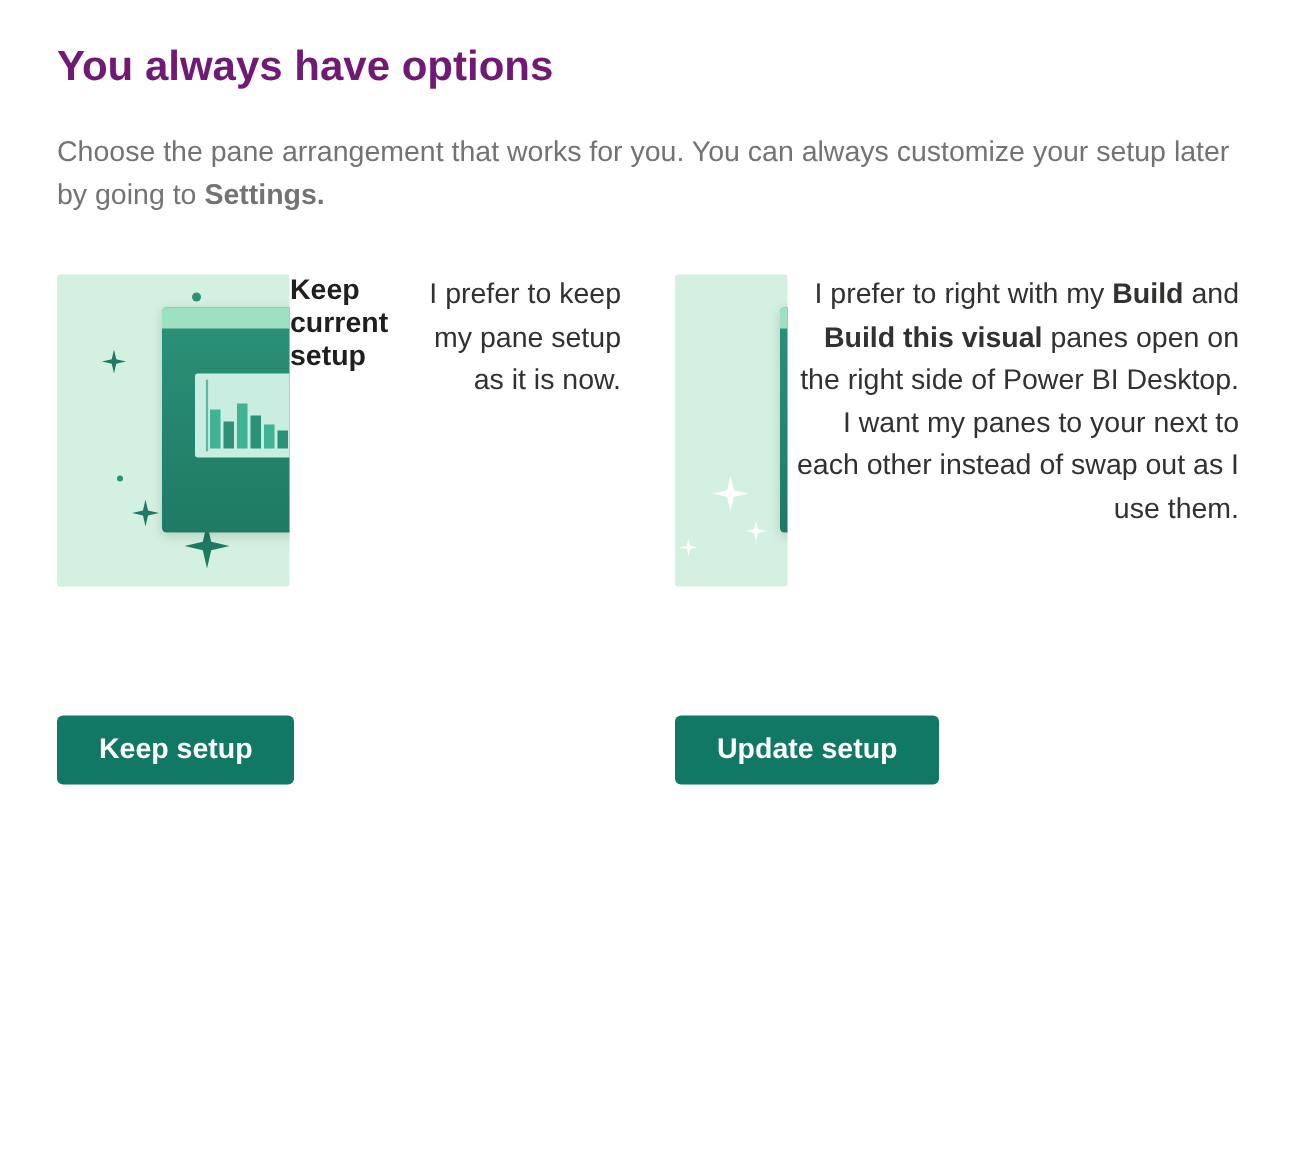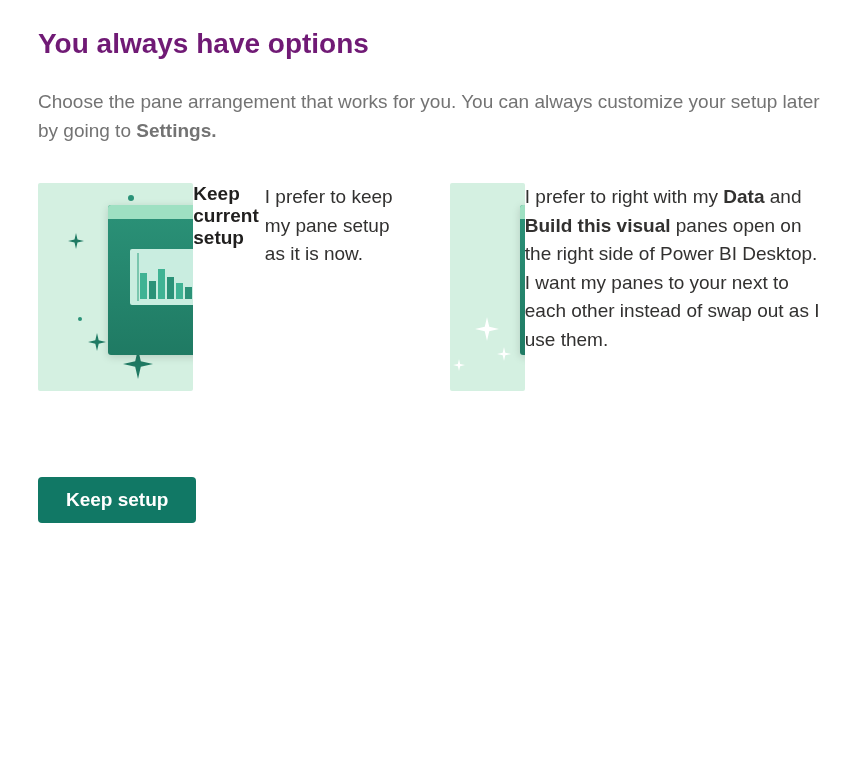--- a/index.html
+++ b/index.html
@@ -50,20 +50,21 @@
     .option-heading {
       font-size: 19px;
       font-weight: 700;
       color: #201f1e;
       margin-bottom: 24px;
     }
     .option-desc {
       font-size: 19px;
       line-height: 1.5;
       color: #323130;
+      text-align: right;
     }
     .option-desc .bold {
       font-weight: 700;
     }
     .buttons-row {
       display: flex;
       gap: 36px;
       margin-top: 60px;
     }
     .button-wrap {
@@ -509,23 +510,26 @@
             </div>
           <div class="strip-line">
               <div class="strip-chevron"></div>
               <div class="strip-sq"></div>
               <div class="strip-bar"></div>
             </div>
         </div>
       </div>
     </div>
     <p class="option-desc">
-      <span>I prefer to right with my </span><span class="bold">Data</span><span> and </span><span class="bold">Build this visual</span><span> panes open on the right side of Power BI Desktop. I want my panes to your next to each other instead of swap out as I use them.</span>
+      <span>I prefer to right with my </span><span class="bold">Build</span><span> and </span><span class="bold">Build this visual</span><span> panes open on the right side of Power BI Desktop. I want my panes to your next to each other instead of swap out as I use them.</span>
     </p>
   </div>
 
 </div>
 
 <div class="buttons-row">
   <div class="button-wrap">
     <button class="action-btn">Keep setup</button>
   </div>
+  <div class="button-wrap">
+    <button class="action-btn">Update setup</button>
+  </div>
 </div>
 
 </body></html>

